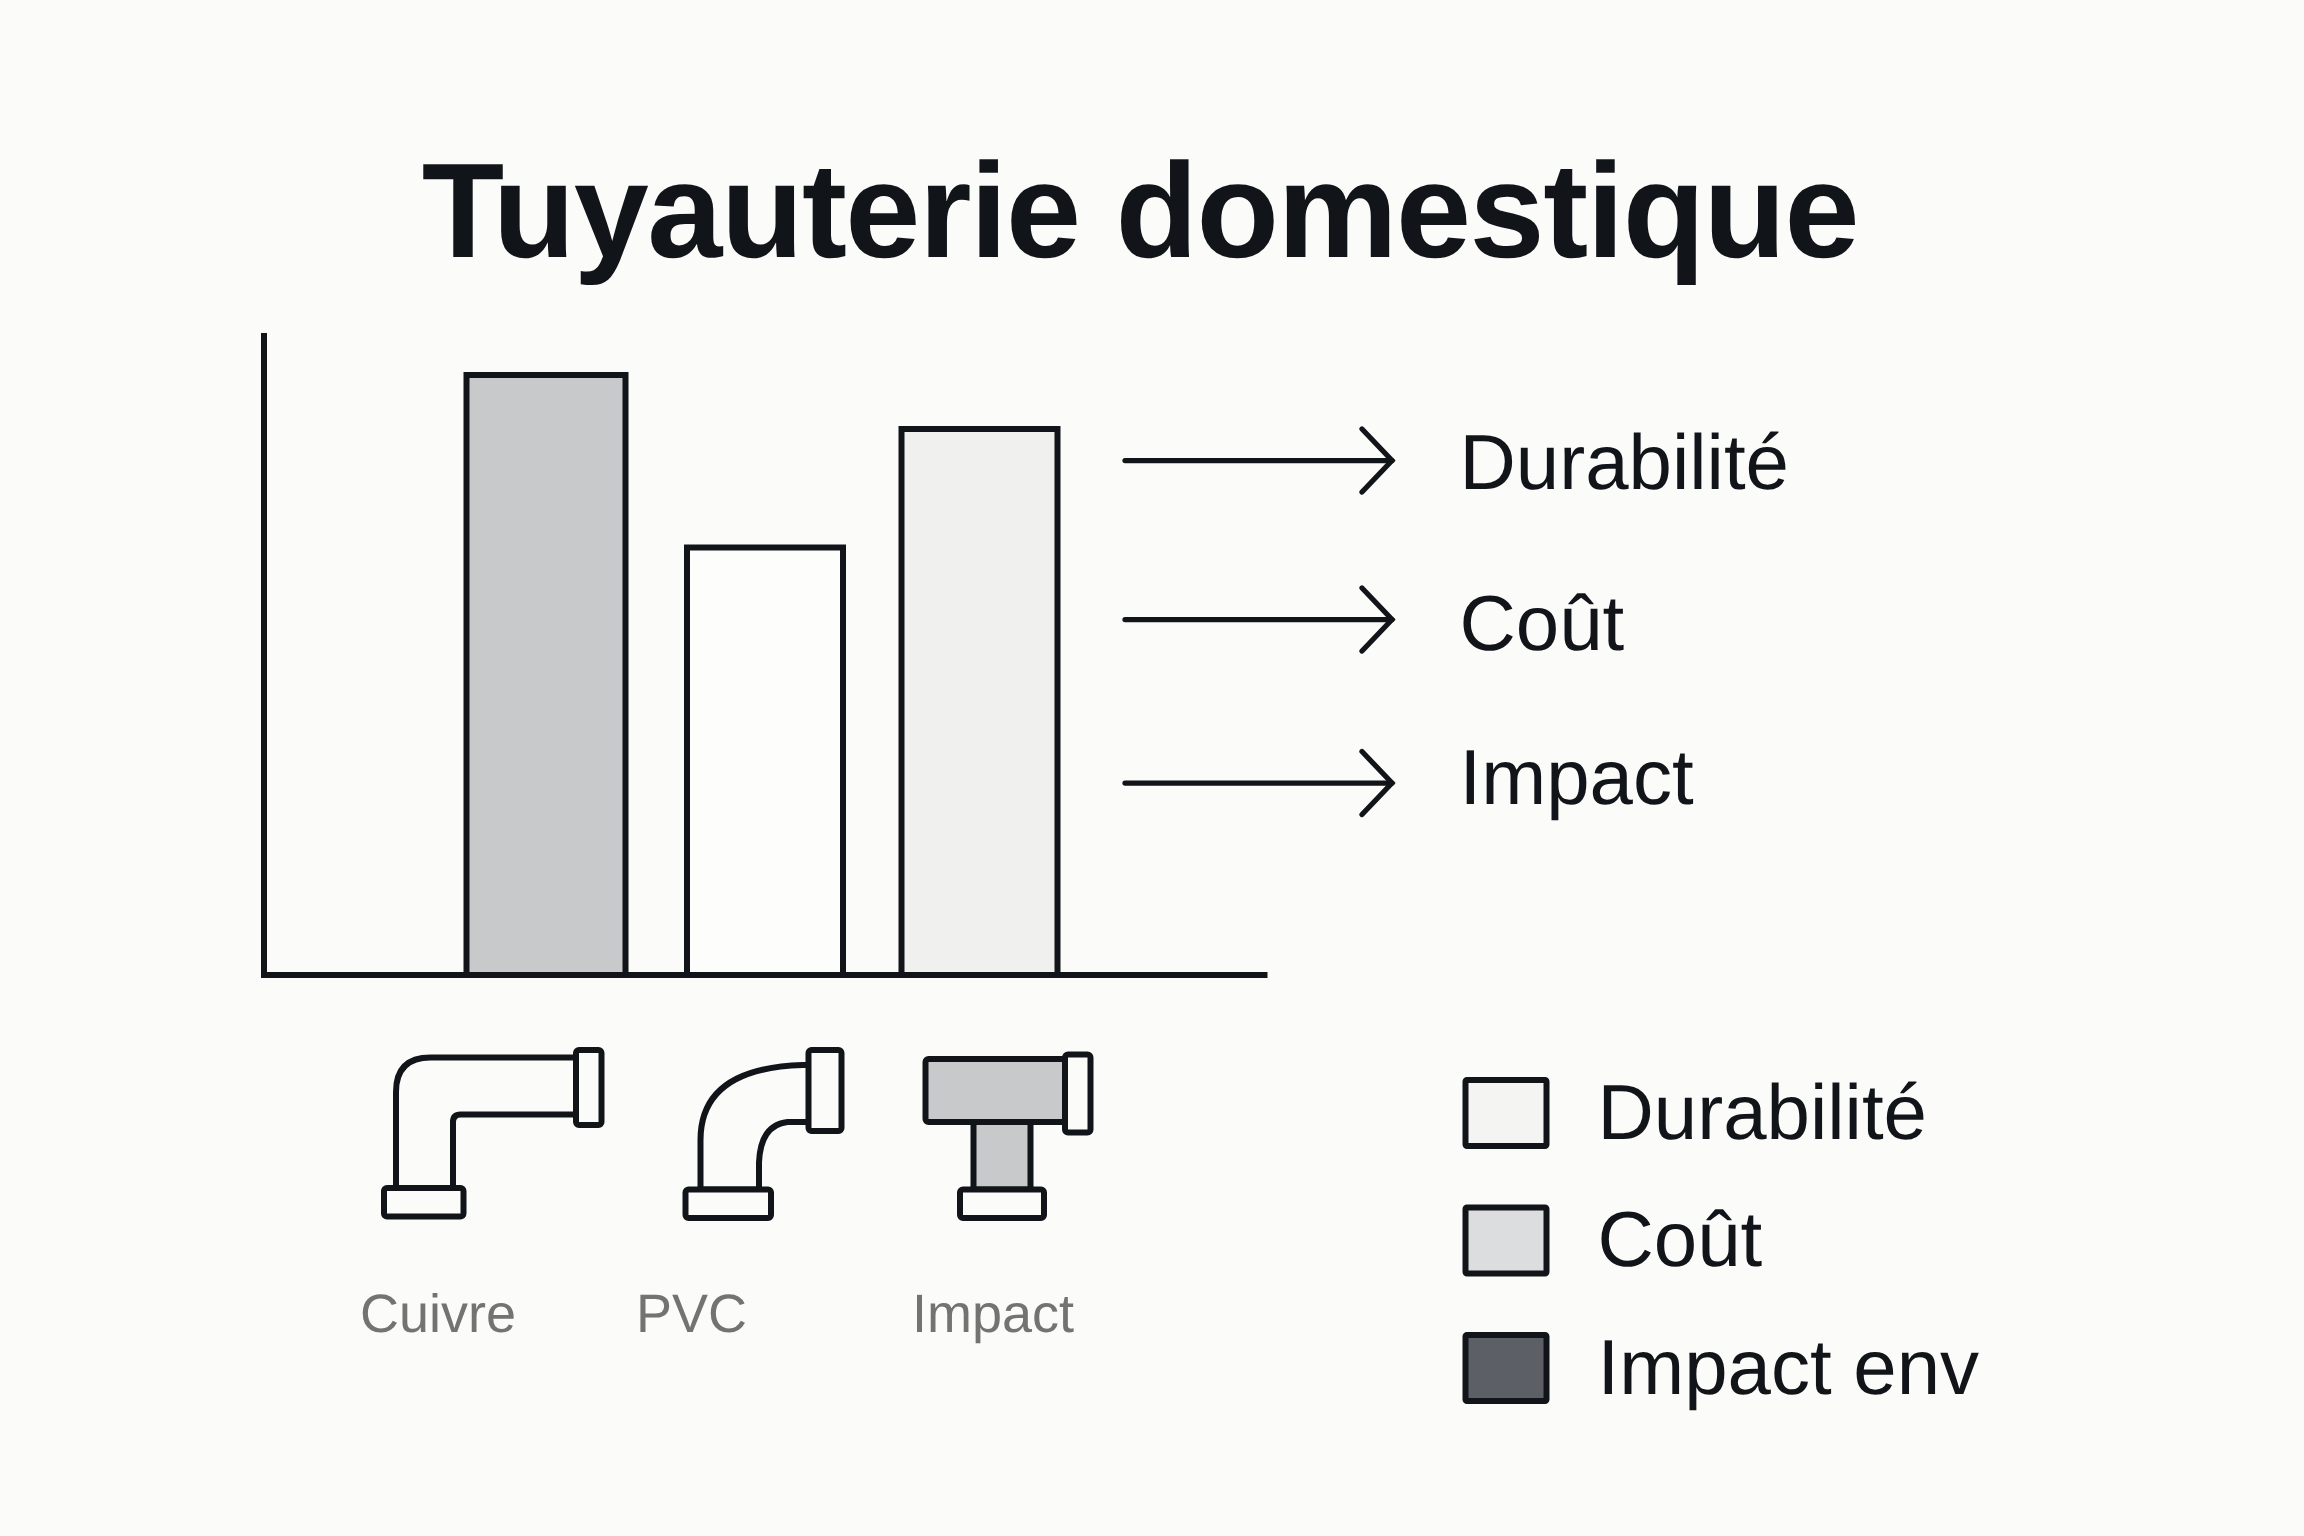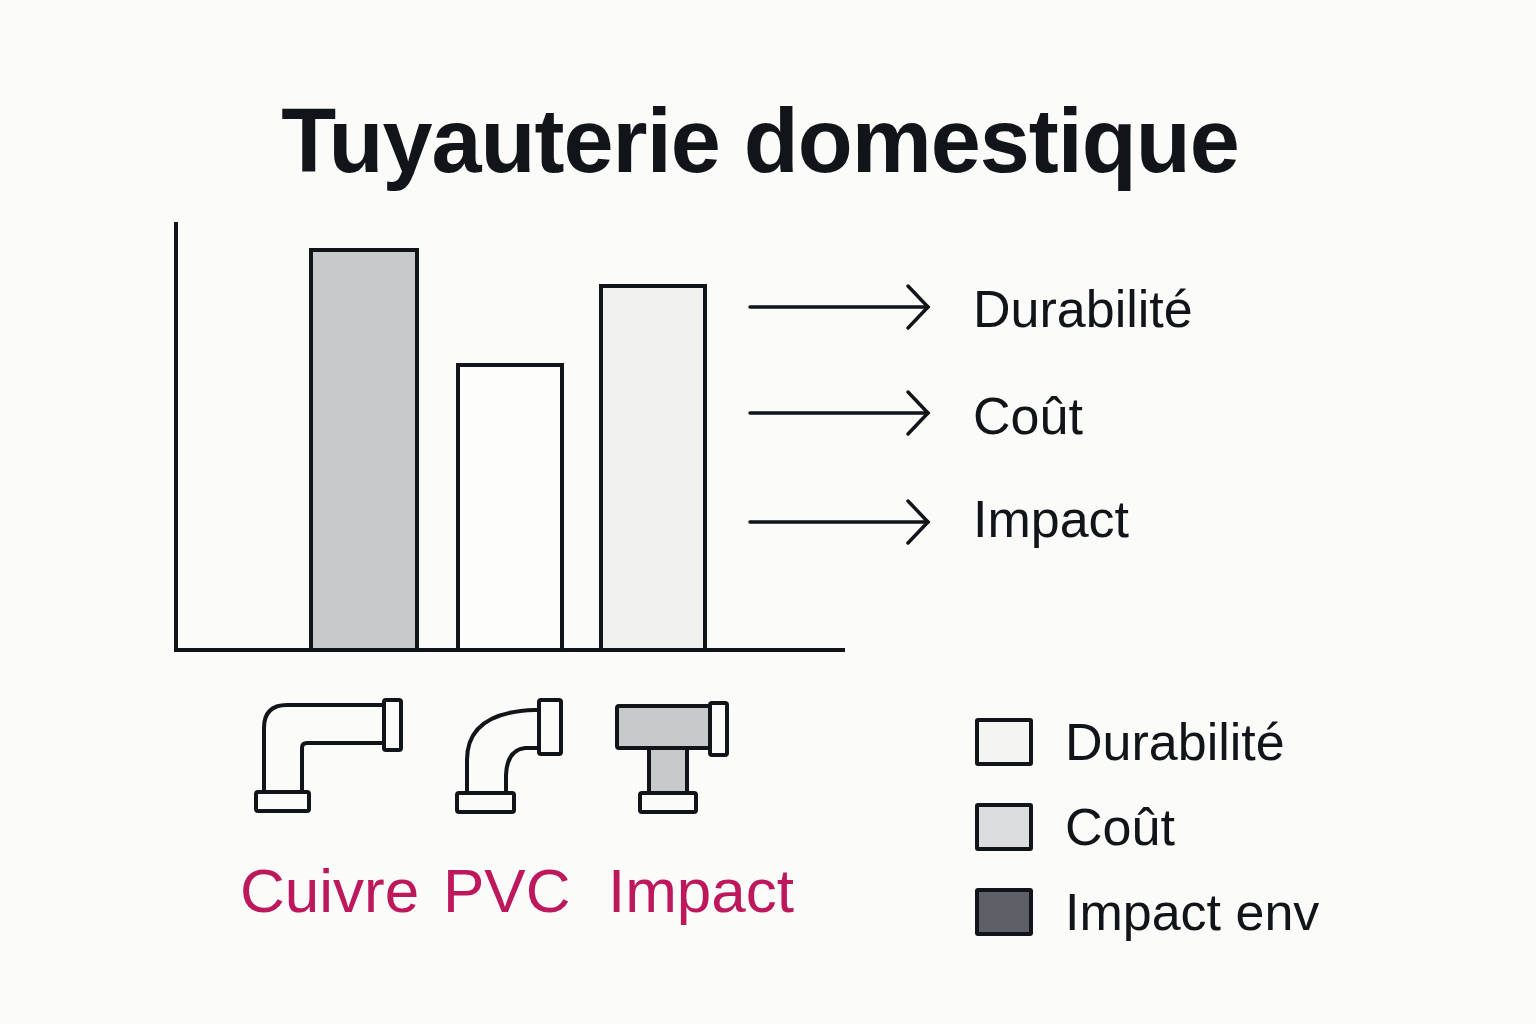--- a/index.html
+++ b/index.html
@@ -10,21 +10,21 @@
     color: #111418;
     position: relative;
   }
   .title {
     position: absolute; left: 0; top: 90px; width: 1432px;
     text-align: center; font-weight: bold; font-size: 90px;
     letter-spacing: -1px; color: #111418; margin-left: 44px;
   }
   svg.chart { position: absolute; left: 0; top: 0; }
   .label {
-    position: absolute; font-size: 62px; color: #be185d;
+    position: absolute; font-size: 36px; color: #737373;
     white-space: nowrap;
   }
   .annot { position: absolute; font-size: 52px; line-height: 60px; color: #111418; }
   .legend-item { position: absolute; display: flex; align-items: center; }
   .swatch {
     width: 58px; height: 40px; border: 4px solid #111418; border-radius: 3px;
     box-sizing: border-box; margin-right: 32px;
   }
   .legend-text { font-size: 52px; color: #111418; }
 </style>
@@ -69,21 +69,21 @@
 
   <g stroke="#111418" stroke-width="4" stroke-linejoin="round">
     <rect x="617" y="706" width="95" height="42" fill="#c8c9cb" rx="2"></rect>
     <rect x="649" y="748" width="38" height="45" fill="#c8c9cb"></rect>
     <rect x="710" y="703" width="17" height="52" rx="2" fill="#fbfbf9"></rect>
     <rect x="640" y="793" width="56" height="19" rx="2" fill="#fbfbf9"></rect>
   </g>
 </svg>
 
 <div class="label" style="left:240px; top:855px;">Cuivre</div>
-<div class="label" style="left:443px; top:855px;">PVC</div>
+<div class="label" style="left:424px; top:855px;">PVC</div>
 <div class="label" style="left:608px; top:855px;">Impact</div>
 
 <div class="annot" style="left:973px; top:279px;">Durabilité</div>
 <div class="annot" style="left:973px; top:386px;">Coût</div>
 <div class="annot" style="left:973px; top:489px;text-align:right;">
   <div>Impact</div>
 </div>
 
 <div class="legend-item" style="left:975px; top:712px;">
   <div class="swatch" style="background:#f4f4f2; height:48px;"></div>

